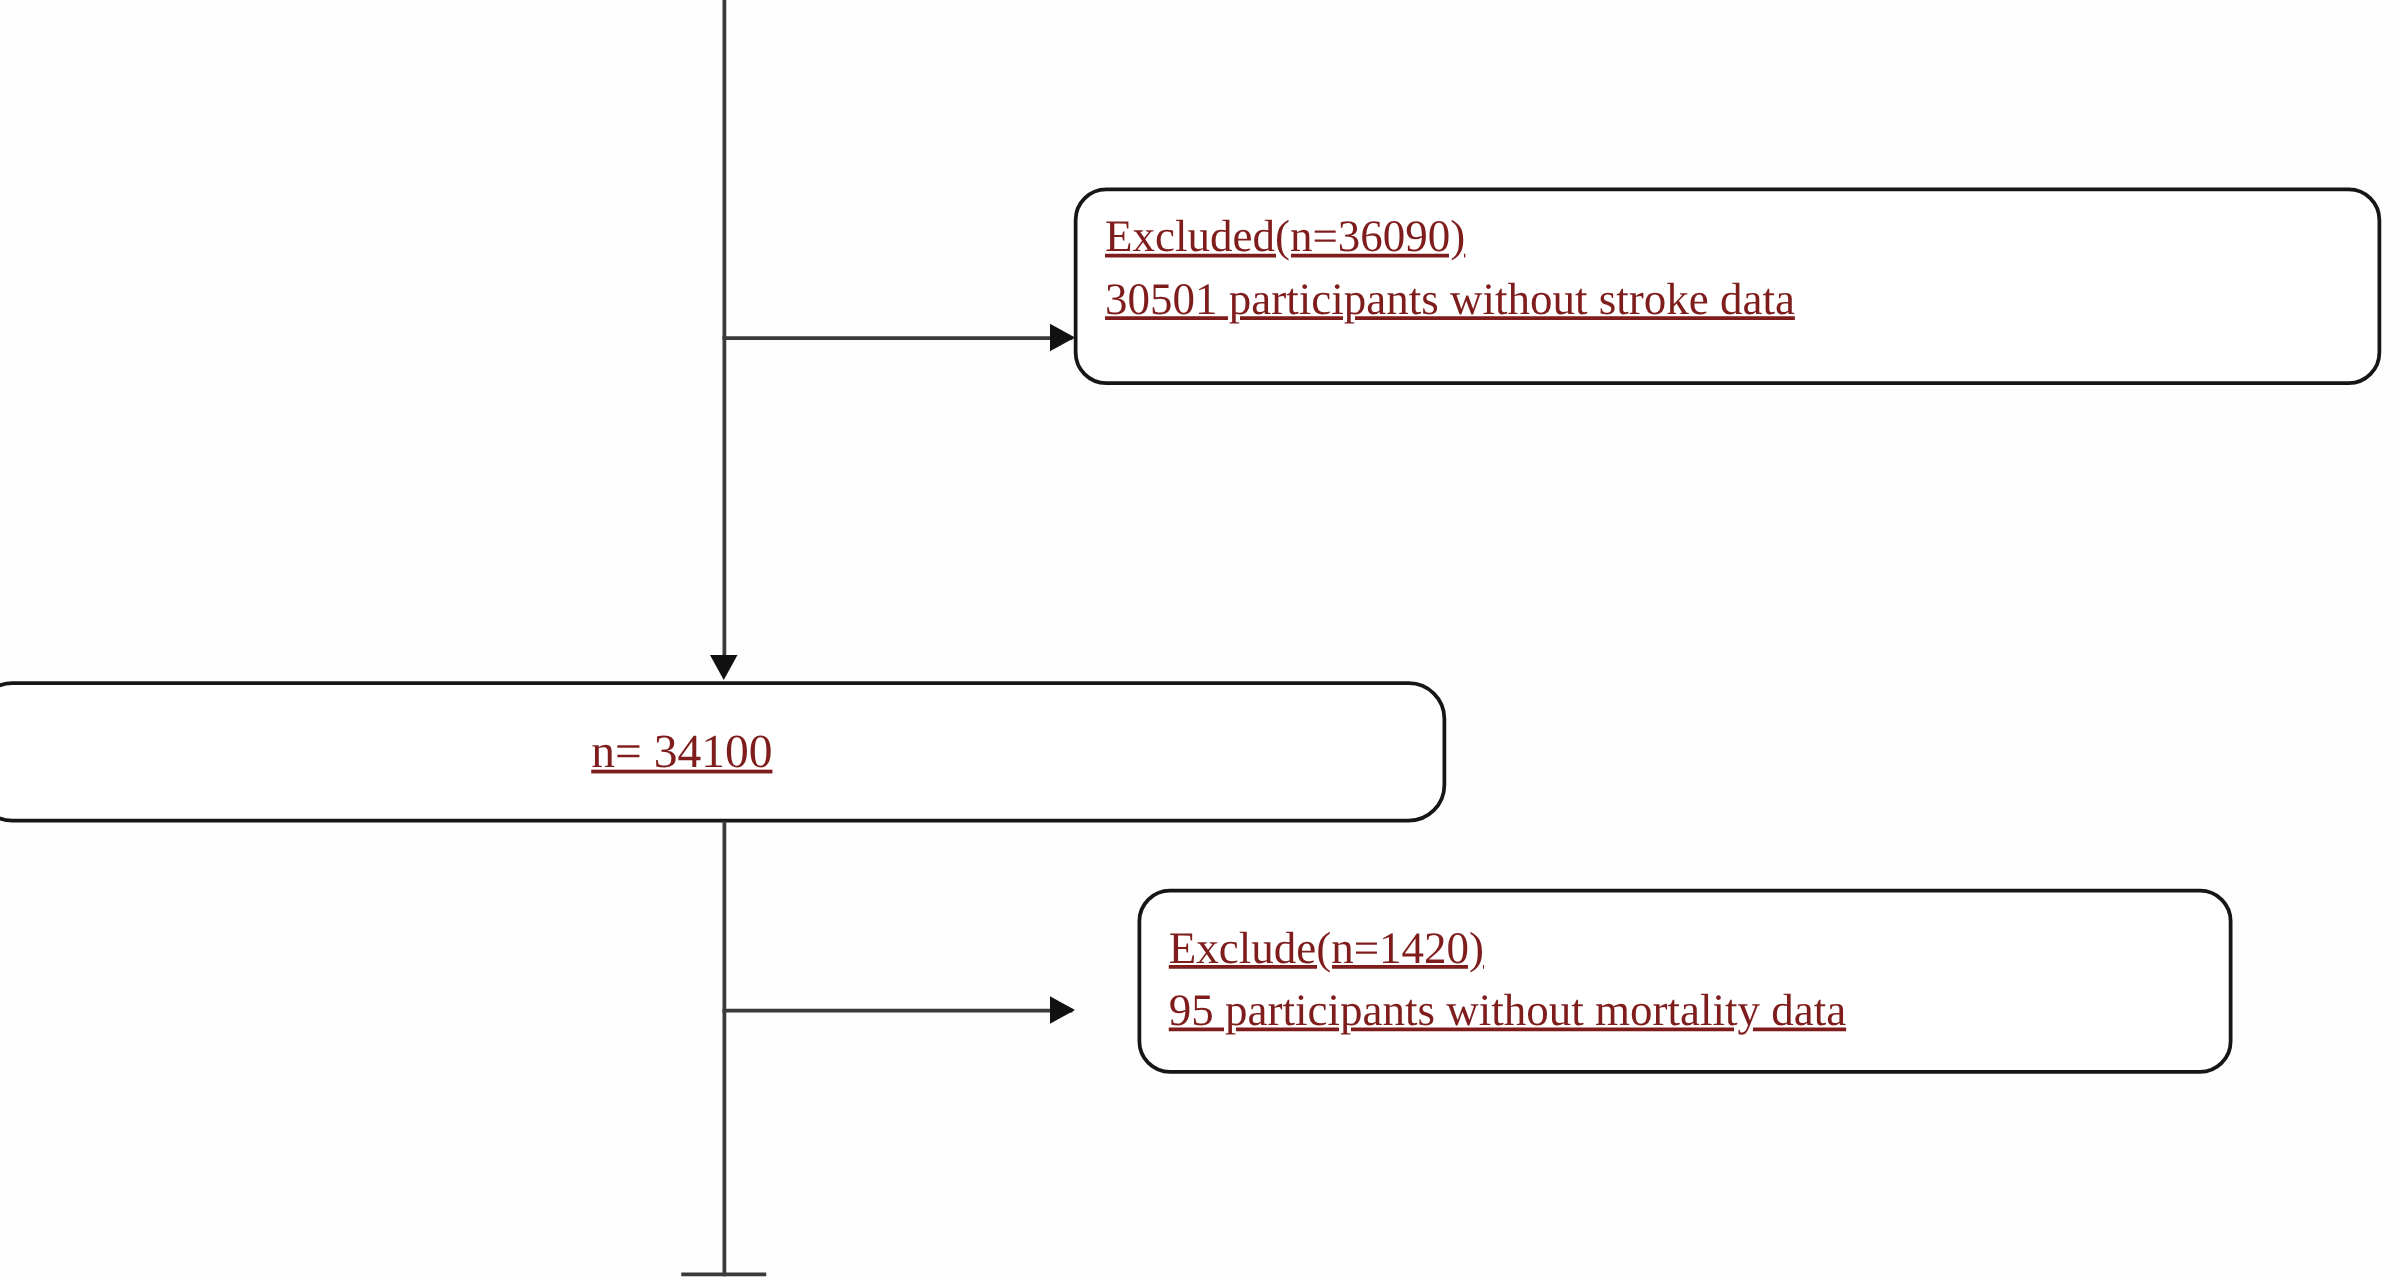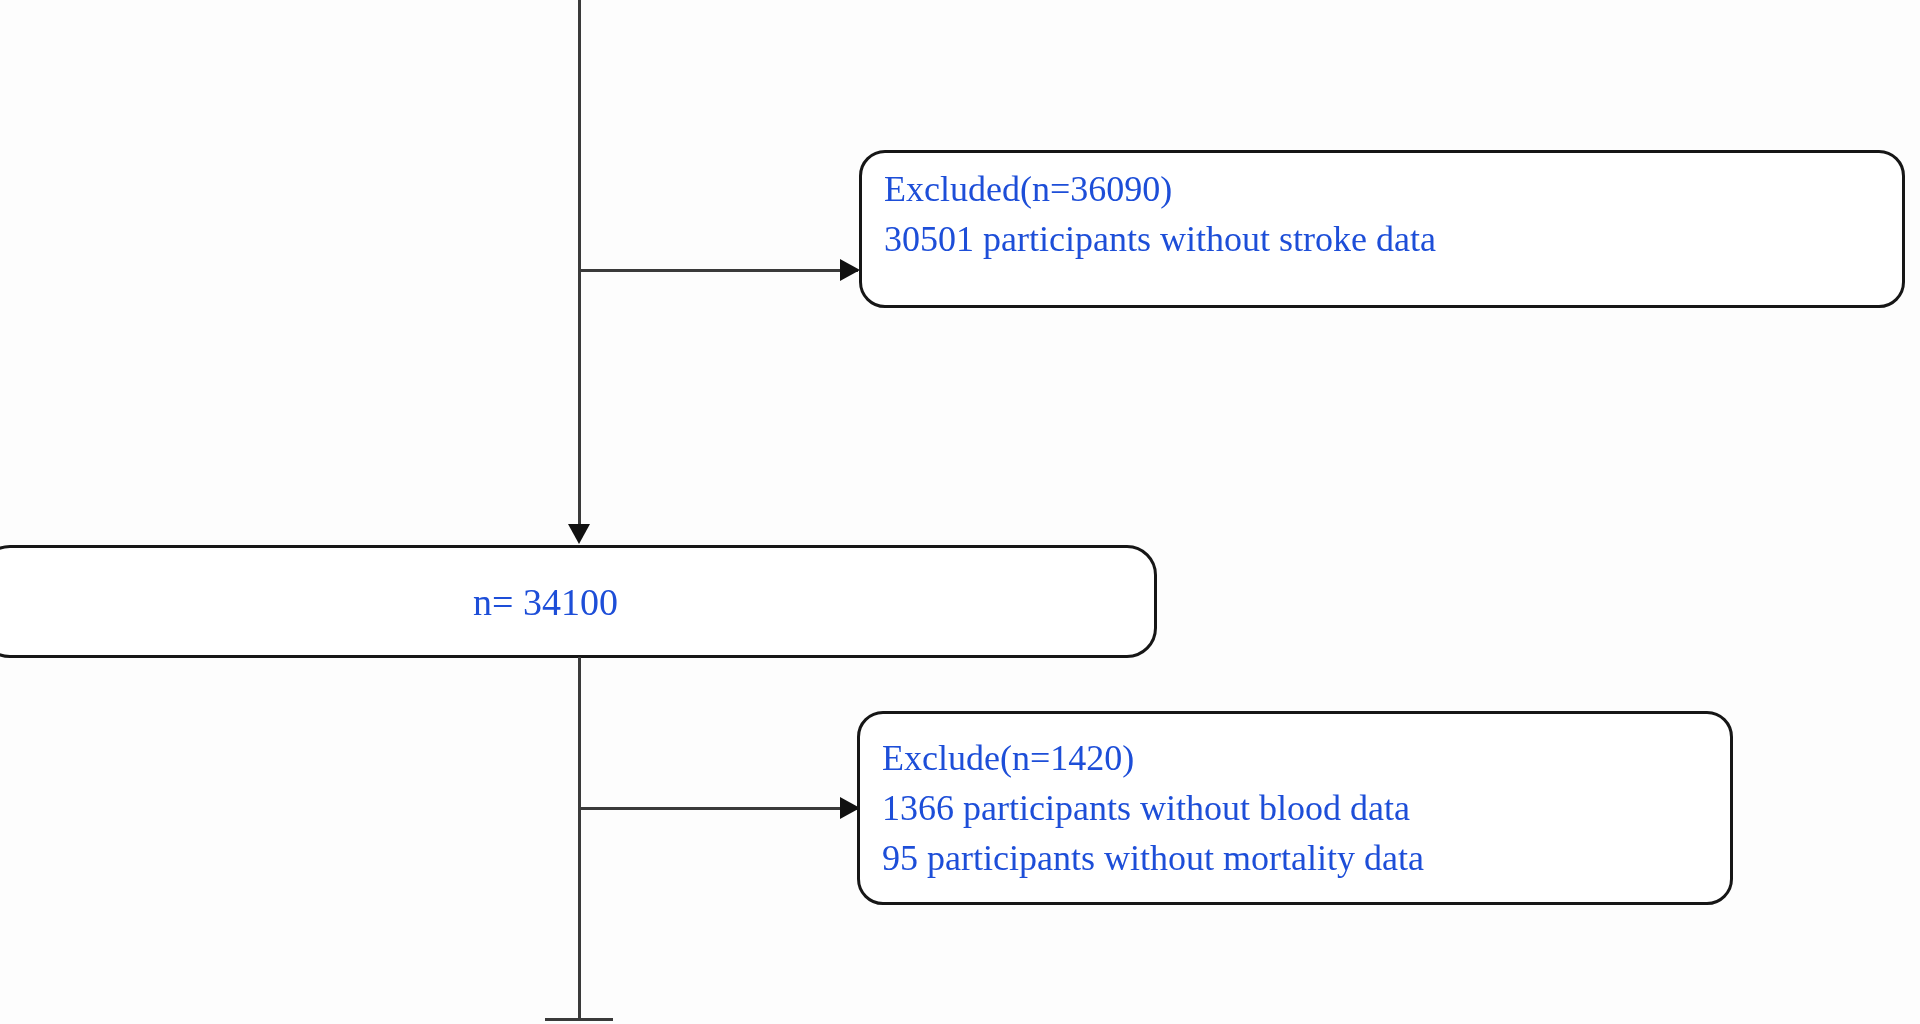--- a/index.html
+++ b/index.html
@@ -48,22 +48,23 @@
     position: absolute;
     box-sizing: border-box;
     border: 3px solid #161616;
     border-radius: 26px;
     background: #ffffff;
   }
   .node-text {
     position: absolute;
     box-sizing: border-box;
     white-space: nowrap;
-    color: #1d4ed8;
+    color: #7f1d1d;
     line-height: 1.33;
+    text-decoration: underline;
   }
   .excl-box .node-text {
     left: 22px;
     top: 12px;
     font-size: 36px;
   }
   .excl-box .node-text div {
     padding: 1px 0;
   }
   .mid-box {
@@ -107,23 +108,22 @@
 
   <div class="node mid-box" style="left:-20px; top:545px; width:1177px; height:113px;">
     <div class="node-text">n= 34100</div>
   </div>
 
   <div class="vline" style="left:578px; top:657px; height:364px;"></div>
 
   <div class="hline" style="left:578px; top:807px; width:280px;"></div>
   <div class="arrow-right" style="left:840px; top:797px;"></div>
 
-  <div class="node excl-box" style="left:857px; top:711px; width:876px; height:194px;">
+  <div class="node excl-box" style="left:910px; top:711px; width:876px; height:148px;">
     <div class="node-text" style="top:20px;">
       <div>Exclude(n=1420)</div>
-      <div>1366 participants without blood data</div>
       <div>95 participants without mortality data</div>
     </div>
   </div>
 
   <div class="stub-box" style="left:545px; top:1018px; width:68px; height:6px;"></div>
 
 </div>
 
 </body></html>

